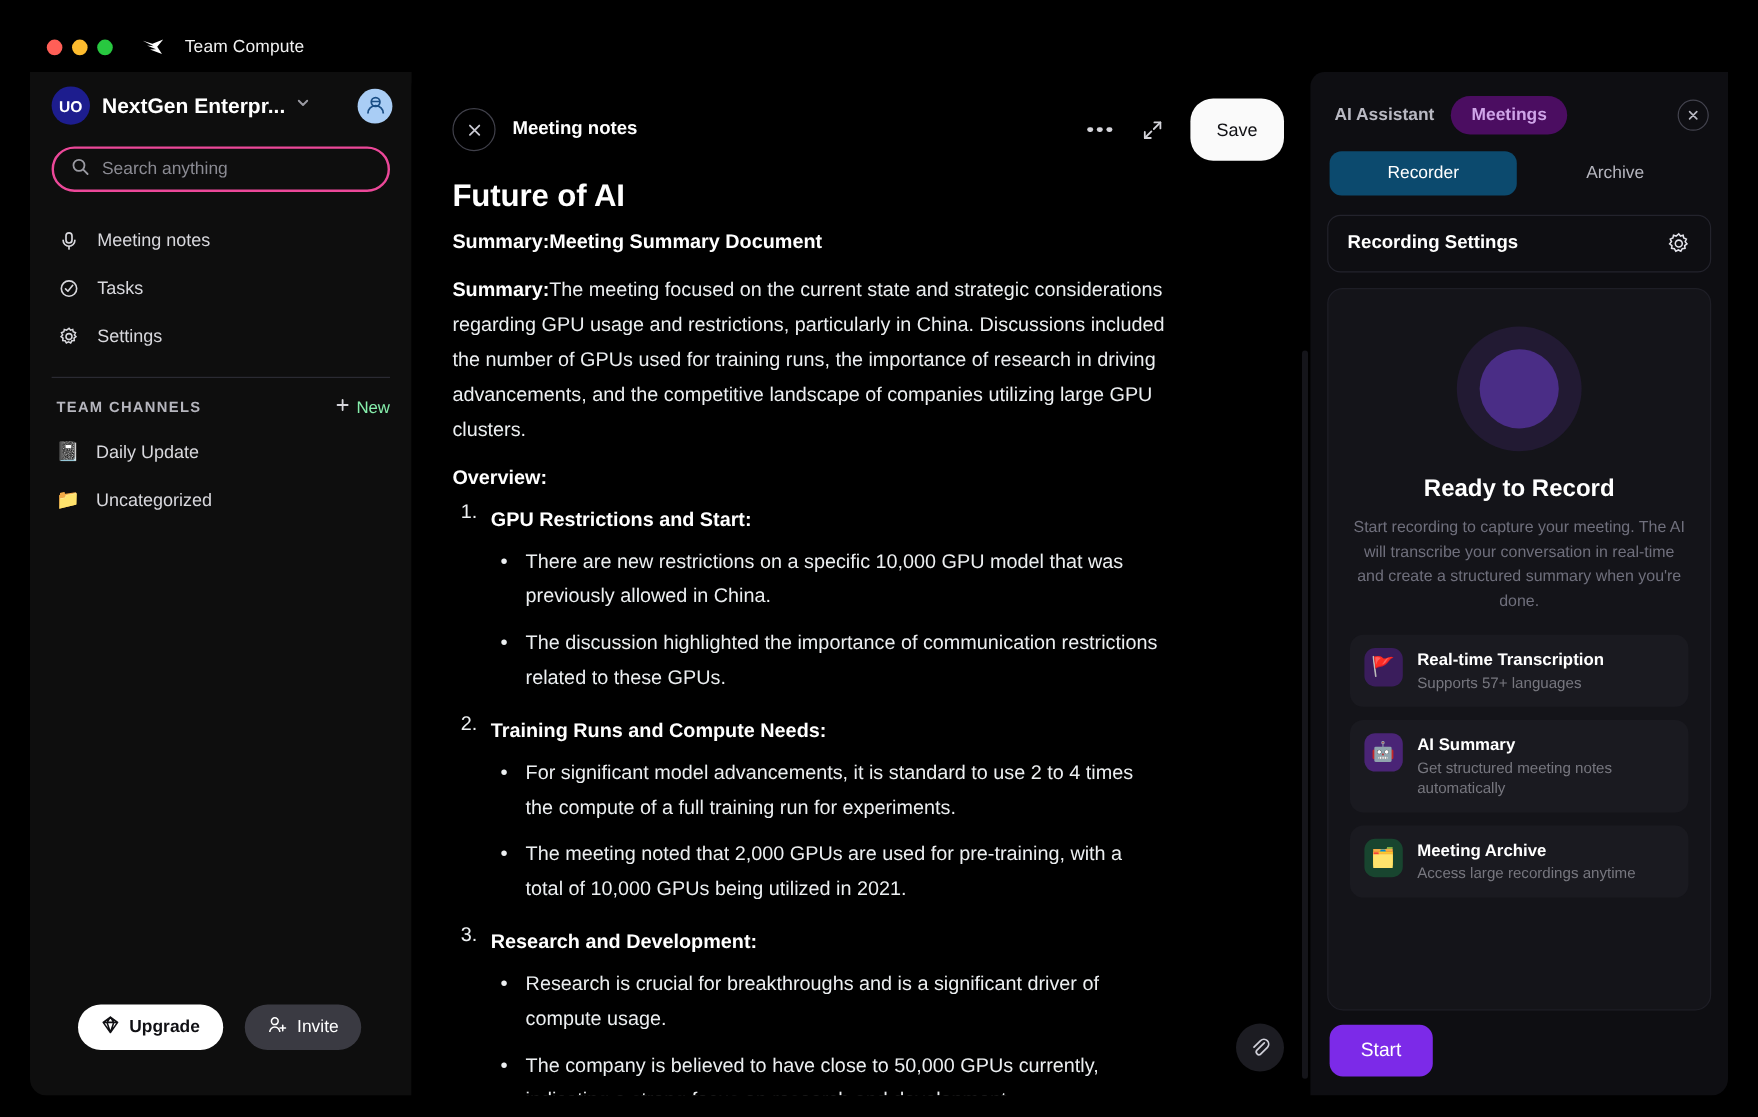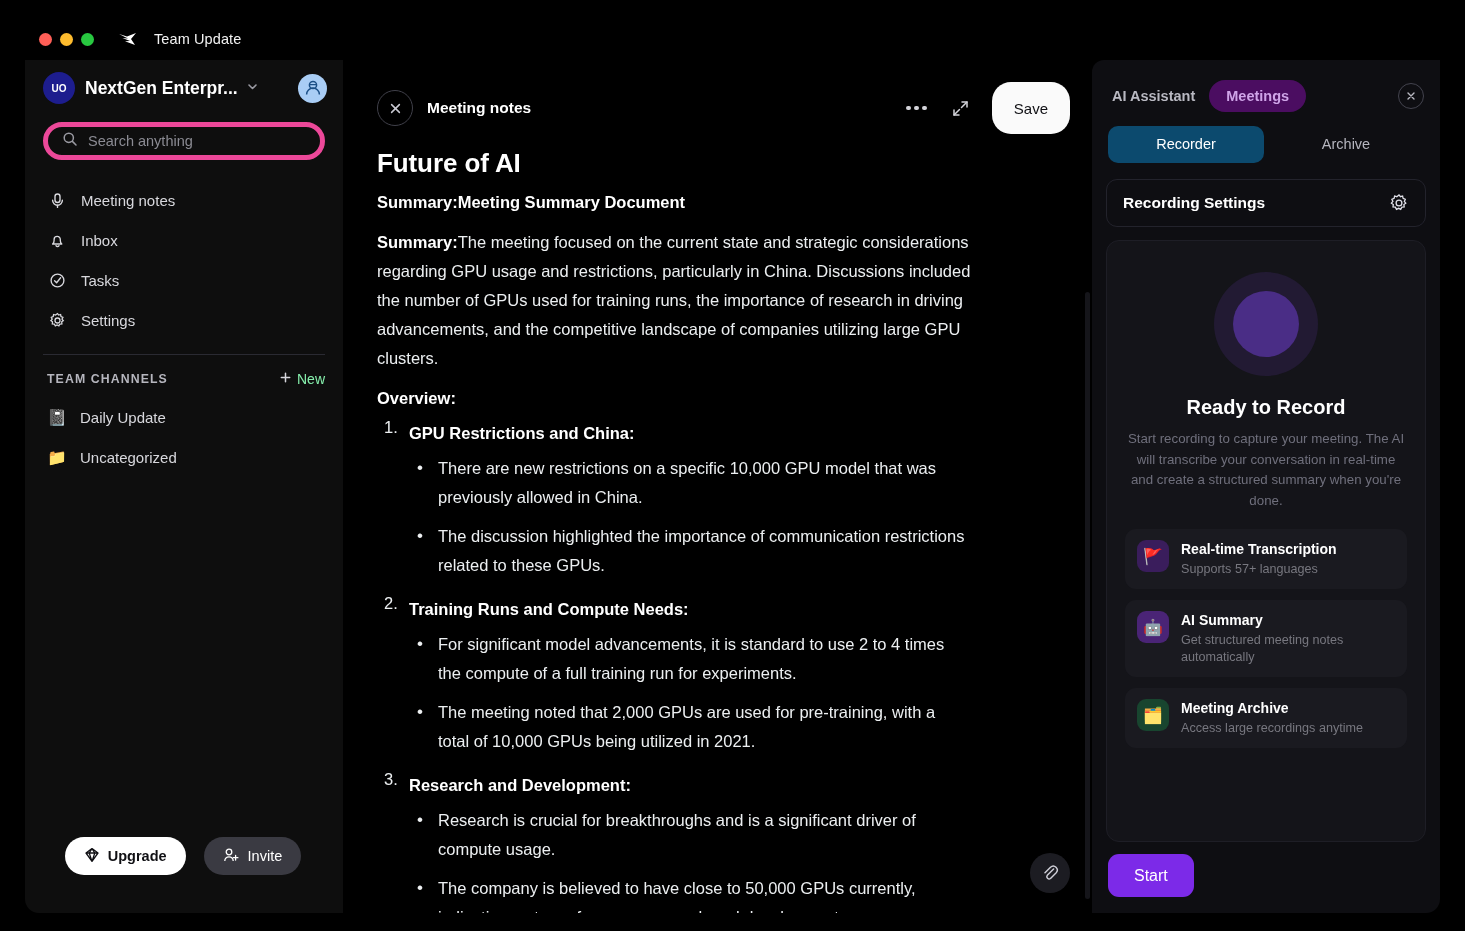--- a/index.html
+++ b/index.html
@@ -47,40 +47,40 @@
     flex: 0 0 318px;
     position: relative;
   }
   .ws-header {
     display: flex; align-items: center;
     padding: 12px 16px 6px 18px; gap: 10px;
   }
   .ws-avatar {
     width: 32px; height: 32px; border-radius: 50%;
     background: #1d1d8e; color: #fff;
-    font-size: 10px; font-weight: 700;
+    font-size: 13px; font-weight: 700;
     display: flex; align-items: center; justify-content: center;
     flex: 0 0 auto;
   }
   .ws-name {
     color: #fff; font-size: 17.5px; font-weight: 700;
     white-space: nowrap; overflow: hidden;
     max-width: 168px;
   }
   .chev { color: #9a9aa2; flex: 0 0 auto; margin-left: -2px; }
   .user-avatar {
     width: 29px; height: 29px; border-radius: 50%;
     background: #a9cdf5;
     display: flex; align-items: center; justify-content: center;
     margin-left: auto; flex: 0 0 auto;
   }
   .search-box {
     margin: 12px 18px 0 18px;
     height: 38px;
-    border: 5px solid #ec4899;
+    border: 2px solid #ec4899;
     border-radius: 19px;
     display: flex; align-items: center;
     padding: 0 14px; gap: 10px;
     background: transparent;
   }
   .search-box input {
     background: transparent; border: none; outline: none;
     color: #e4e4e8; font-size: 14.5px;
     font-family: "Liberation Sans", sans-serif;
     width: 100%;
@@ -335,21 +335,21 @@
 
   <div class="titlebar">
     <span class="dot red"></span>
     <span class="dot yellow"></span>
     <span class="dot green"></span>
     <span class="app-logo">
       <svg width="19" height="15" viewBox="0 0 19 15">
           <path d="M1 2 L10 6.5 L4.5 6 L12 9 L7 9.2 L17 13 L13 7 L18 1 L9 4.5 Z" fill="#fff"></path>
         </svg>
     </span>
-    <span class="title-text">Team Update</span>
+    <span class="title-text">Team Compute</span>
   </div>
 
   <div class="body-row">
 
     <div class="sidebar">
 
       <div class="ws-header">
         <div class="ws-avatar">UO</div>
         <div class="ws-name">NextGen Enterpr...</div>
         <span class="chev">
@@ -379,29 +379,20 @@
       <div class="nav-list">
         <div class="nav-item">
           <span class="nav-icon">
             <svg width="17" height="17" viewBox="0 0 17 17">
               <rect x="6" y="2" width="5" height="8.5" rx="2.5" fill="none" stroke="#d8d8dd" stroke-width="1.4"></rect>
               <path d="M3.6 8.3 a4.9 4.9 0 0 0 9.8 0" fill="none" stroke="#d8d8dd" stroke-width="1.4" stroke-linecap="round"></path>
               <path d="M8.5 13.3 L8.5 15.4" stroke="#d8d8dd" stroke-width="1.4" stroke-linecap="round"></path>
             </svg>
           </span>
           <span>Meeting notes</span>
-        </div>
-        <div class="nav-item">
-          <span class="nav-icon">
-            <svg width="17" height="17" viewBox="0 0 17 17">
-              <path d="M4.2 12 h8.6 c-1.2-1-1.5-2.2-1.5-3.6 V7.4 a3.1 3.1 0 0 0-6.2 0 v1 c0 1.4-.3 2.6-1.5 3.6 z" fill="none" stroke="#d8d8dd" stroke-width="1.35" stroke-linejoin="round"></path>
-              <path d="M7 13.6 a1.7 1.7 0 0 0 3 0" fill="none" stroke="#d8d8dd" stroke-width="1.35" stroke-linecap="round"></path>
-            </svg>
-          </span>
-          <span>Inbox</span>
         </div>
         <div class="nav-item">
           <span class="nav-icon">
             <svg width="17" height="17" viewBox="0 0 17 17">
               <circle cx="8.5" cy="8.5" r="6.4" fill="none" stroke="#d8d8dd" stroke-width="1.35"></circle>
               <path d="M5.6 8.7 L7.6 10.7 L11.6 5.8" fill="none" stroke="#d8d8dd" stroke-width="1.35" stroke-linecap="round" stroke-linejoin="round"></path>
             </svg>
           </span>
           <span>Tasks</span>
         </div>
@@ -495,21 +486,21 @@
         <div class="doc-sub">
           <b>Summary:</b><span>Meeting Summary Document</span>
         </div>
         <div class="doc-para">
           <b>Summary:</b><span>The meeting focused on the current state and strategic considerations regarding GPU usage and restrictions, particularly in China. Discussions included the number of GPUs used for training runs, the importance of research in driving advancements, and the competitive landscape of companies utilizing large GPU clusters.</span>
         </div>
         <div class="doc-overview">Overview:</div>
 
         <ol class="doc-ol">
           <li>
-            <div class="li-head">GPU Restrictions and China:</div>
+            <div class="li-head">GPU Restrictions and Start:</div>
             <ul class="doc-ul">
               <li>There are new restrictions on a specific 10,000 GPU model that was previously allowed in China.</li>
               <li>The discussion highlighted the importance of communication restrictions related to these GPUs.</li>
             </ul>
           </li>
           <li>
             <div class="li-head">Training Runs and Compute Needs:</div>
             <ul class="doc-ul">
               <li>For significant model advancements, it is standard to use 2 to 4 times the compute of a full training run for experiments.</li>
               <li>The meeting noted that 2,000 GPUs are used for pre-training, with a total of 10,000 GPUs being utilized in 2021.</li>

